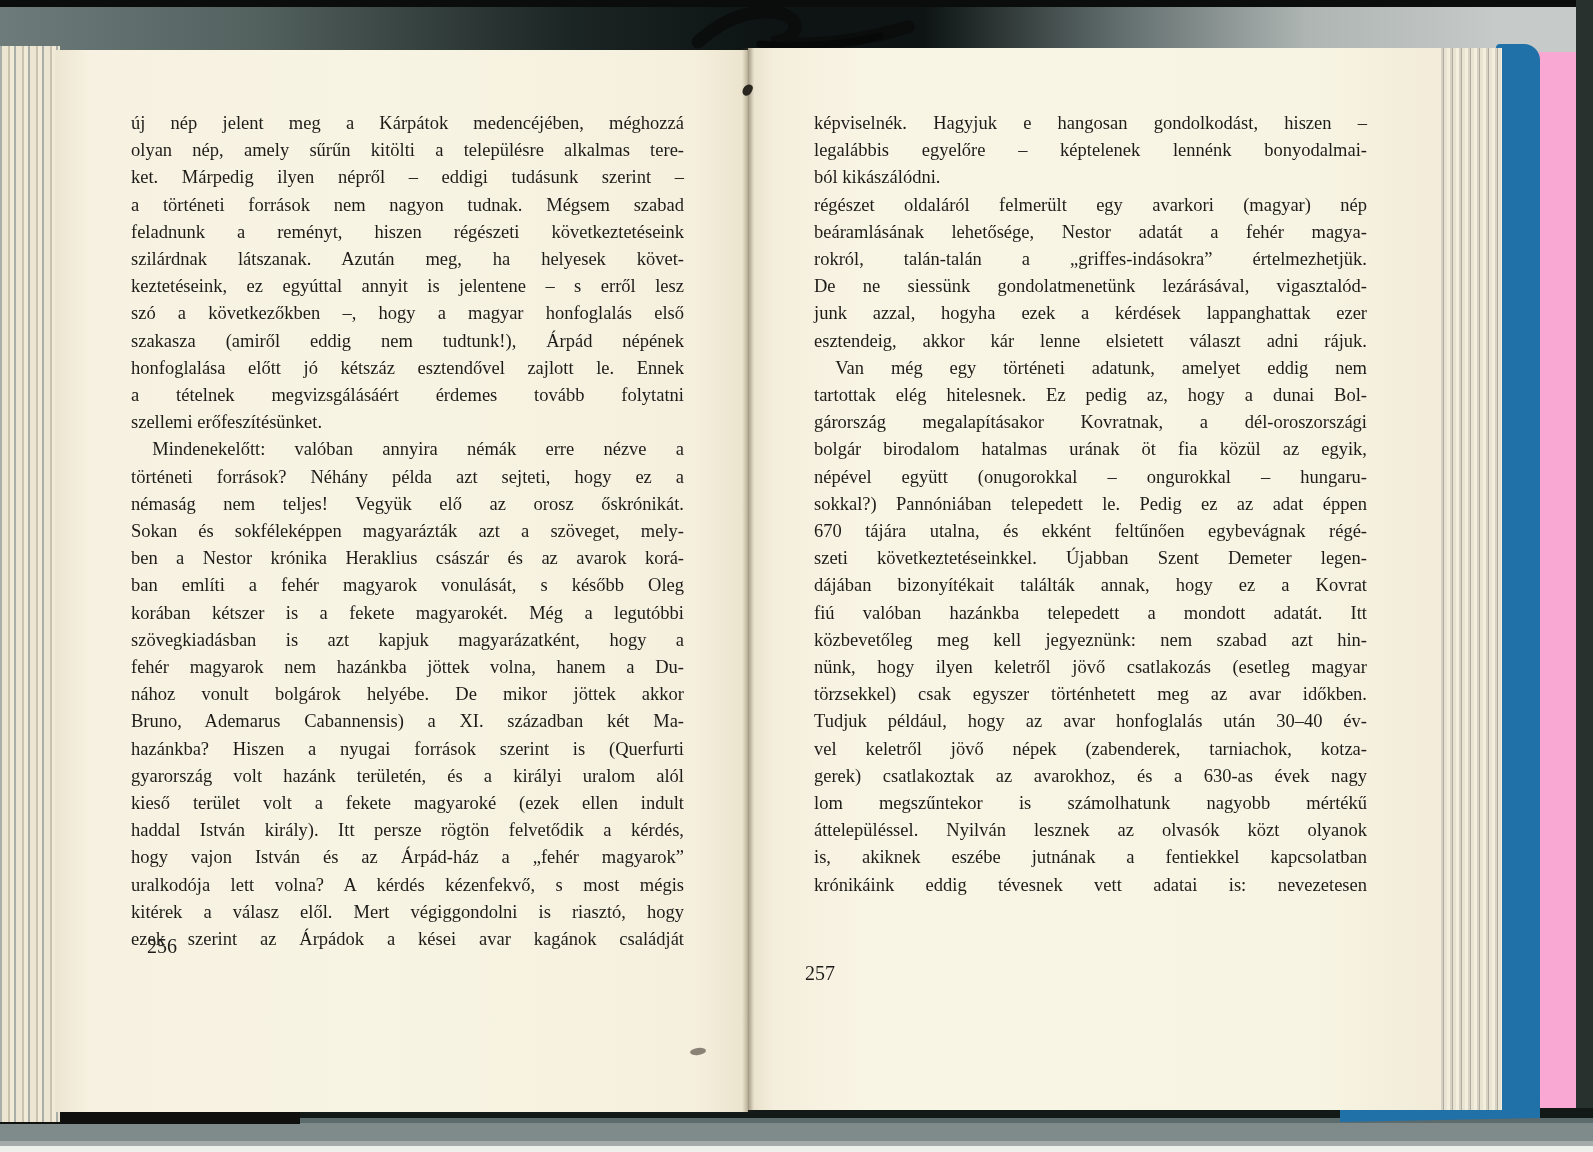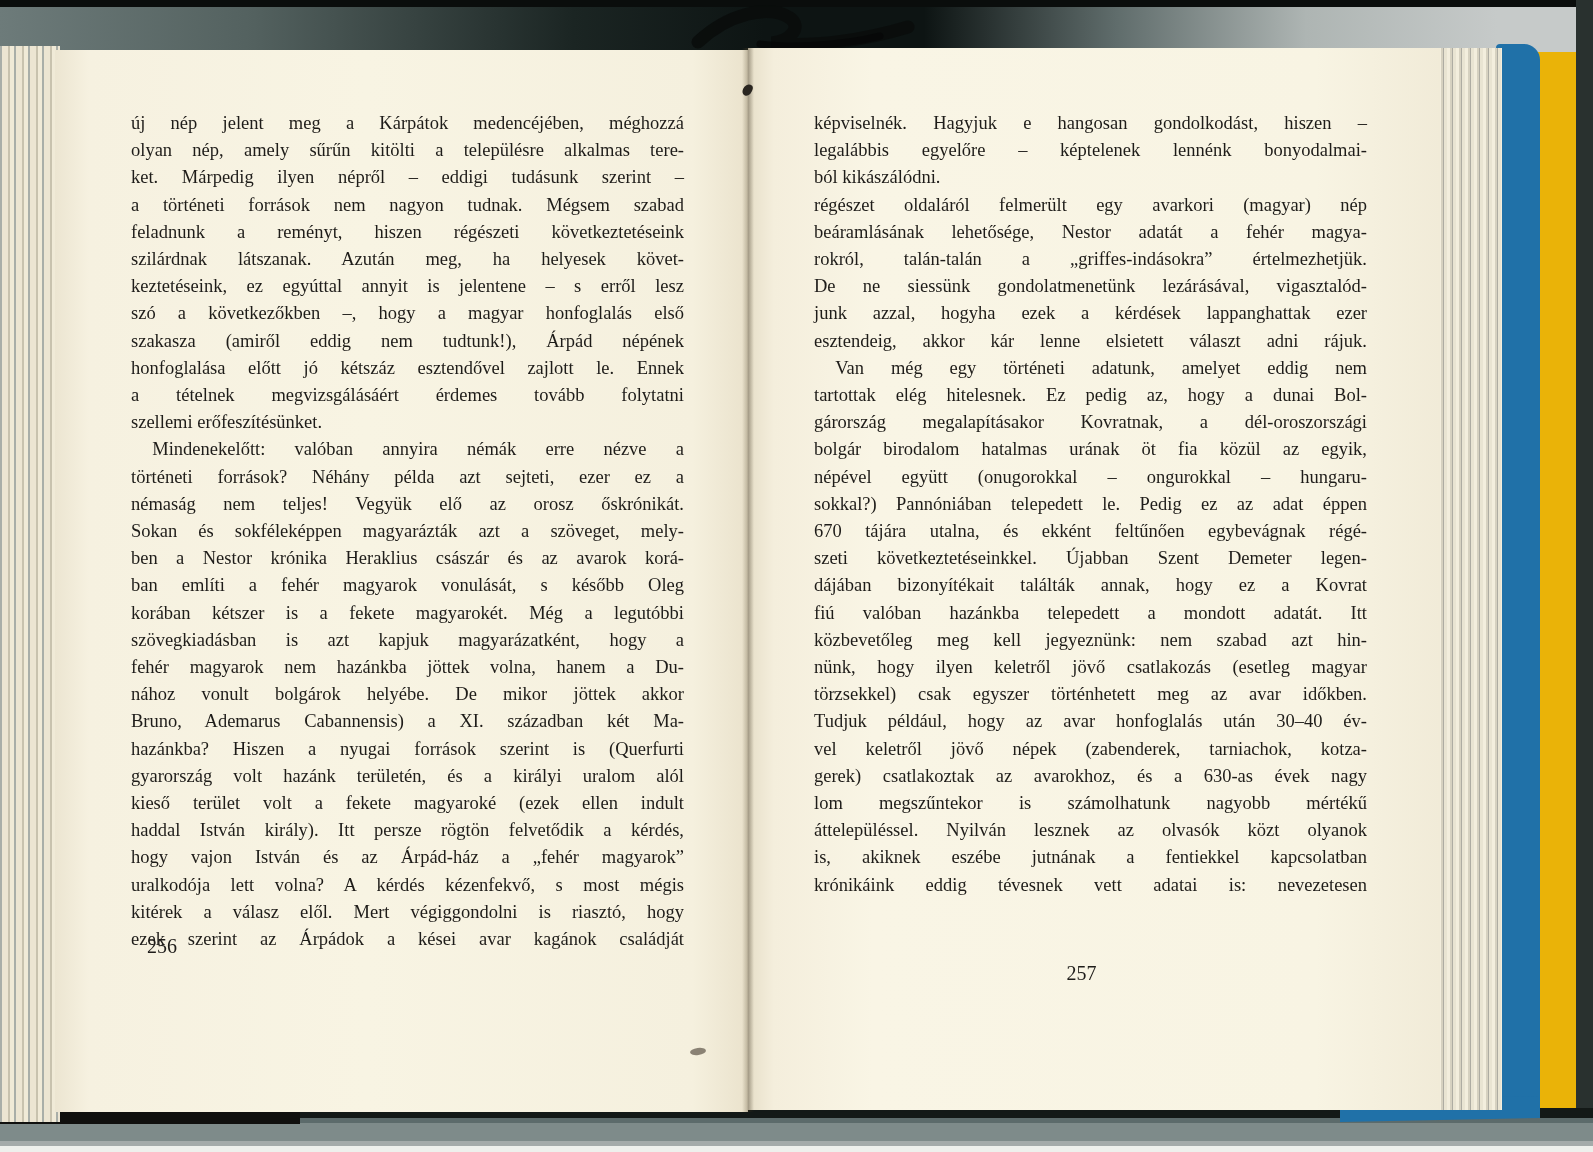--- a/index.html
+++ b/index.html
@@ -1,17 +1,17 @@
 <!DOCTYPE html>
 <html><head>
 <meta charset="utf-8">
 <style>
   html,body{margin:0;padding:0;background:#1a2221;}
   .scene{position:relative;width:1593px;height:1152px;overflow:hidden;
-         background:#eab308;font-family:"Liberation Serif","DejaVu Serif",serif;}
+         background:#f9a8d4;font-family:"Liberation Serif","DejaVu Serif",serif;}
 
   
   .bg-top{position:absolute;left:0;top:0;width:1593px;height:52px;box-sizing:border-box;
           border-top:7px solid #0a0d0c;
           background:linear-gradient(90deg,#6d7b7a 0%,#53615f 16%,#1b2523 36%,#0d1413 48%,
                      #0d1413 58%,#5f6c6b 70%,#aeb5b3 82%,#c6cac9 94%);}
   .bg-right-dark{position:absolute;left:1576px;top:0;width:17px;height:1152px;background:#29312f;}
   .bg-bottom{position:absolute;left:0;top:1108px;width:1593px;height:44px;
              background:linear-gradient(180deg,#131917 0 10px,#5c6b6b 10px 15px,
                         #7e8b8a 15px 33px,#a4abaa 33px 38px,#eef0ec 38px 44px);}
@@ -47,21 +47,21 @@
   .textblock{position:absolute;top:110px;width:553px;}
   .tb-left{left:131px;}
   .tb-right{left:805px;margin-left:9px;}
   .line{font-size:18.5px;line-height:27.2px;color:#1e1c19;
         text-align:justify;text-align-last:justify;
         font-variant-ligatures:common-ligatures;}
   .pend{text-align-last:left;}
   .indent{text-indent:1.15em;}
   .pagenum{position:absolute;font-size:20px;color:#1e1c19;}
   .pn-left{left:147px;top:935px;}
-  .pn-right{left:805px;top:962px;width:553px;text-align:center;}
+  .pn-right{left:805px;top:962px;width:553px;text-align:left;}
 
   
   .ribbon-wrap{position:absolute;left:640px;top:0px;width:310px;height:52px;}
   .speck1{position:absolute;left:743px;top:84px;width:9px;height:12px;background:#2a2620;
           border-radius:60% 40% 55% 45%;transform:rotate(24deg);}
   .speck2{position:absolute;left:690px;top:1048px;width:16px;height:7px;background:#6f675a;
           border-radius:50%;opacity:.8;transform:rotate(-8deg);}
 </style>
 </head>
 <body>
@@ -99,21 +99,21 @@
     <div class="line">a történeti források nem nagyon tudnak. Mégsem szabad</div>
     <div class="line">feladnunk a reményt, hiszen régészeti következtetéseink</div>
     <div class="line">szilárdnak látszanak. Azután meg, ha helyesek követ-</div>
     <div class="line">keztetéseink, ez egyúttal annyit is jelentene – s erről lesz</div>
     <div class="line">szó a következőkben –, hogy a magyar honfoglalás első</div>
     <div class="line">szakasza (amiről eddig nem tudtunk!), Árpád népének</div>
     <div class="line">honfoglalása előtt jó kétszáz esztendővel zajlott le. Ennek</div>
     <div class="line">a tételnek megvizsgálásáért érdemes tovább folytatni</div>
     <div class="line pend">szellemi erőfeszítésünket.</div>
     <div class="line indent">Mindenekelőtt: valóban annyira némák erre nézve a</div>
-    <div class="line">történeti források? Néhány példa azt sejteti, ezer ez a</div>
+    <div class="line">történeti források? Néhány példa azt sejteti, hogy ez a</div>
     <div class="line">némaság nem teljes! Vegyük elő az orosz őskrónikát.</div>
     <div class="line">Sokan és sokféleképpen magyarázták azt a szöveget, mely-</div>
     <div class="line">ben a Nestor krónika Heraklius császár és az avarok korá-</div>
     <div class="line">ban említi a fehér magyarok vonulását, s később Oleg</div>
     <div class="line">korában kétszer is a fekete magyarokét. Még a legutóbbi</div>
     <div class="line">szövegkiadásban is azt kapjuk magyarázatként, hogy a</div>
     <div class="line">fehér magyarok nem hazánkba jöttek volna, hanem a Du-</div>
     <div class="line">nához vonult bolgárok helyébe. De mikor jöttek akkor</div>
     <div class="line">Bruno, Ademarus Cabannensis) a XI. században két Ma-</div>
     <div class="line">hazánkba? Hiszen a nyugai források szerint is (Querfurti</div>

